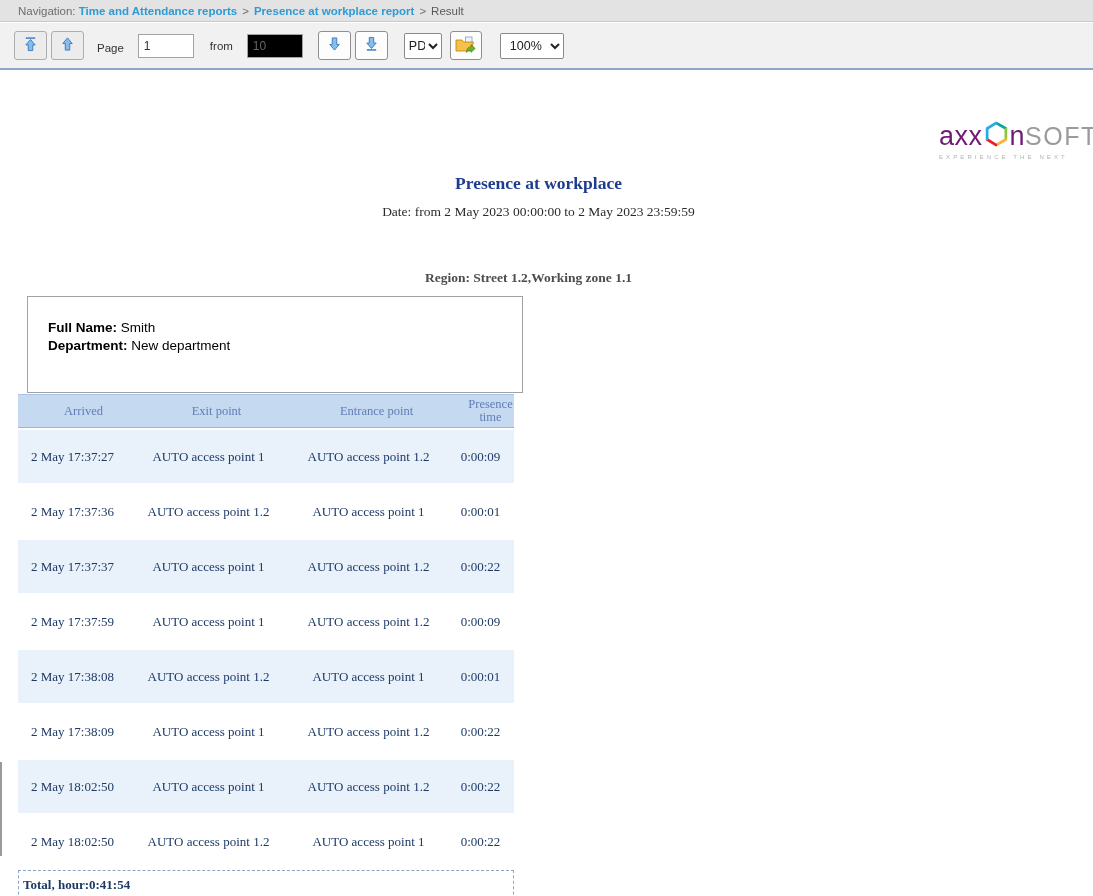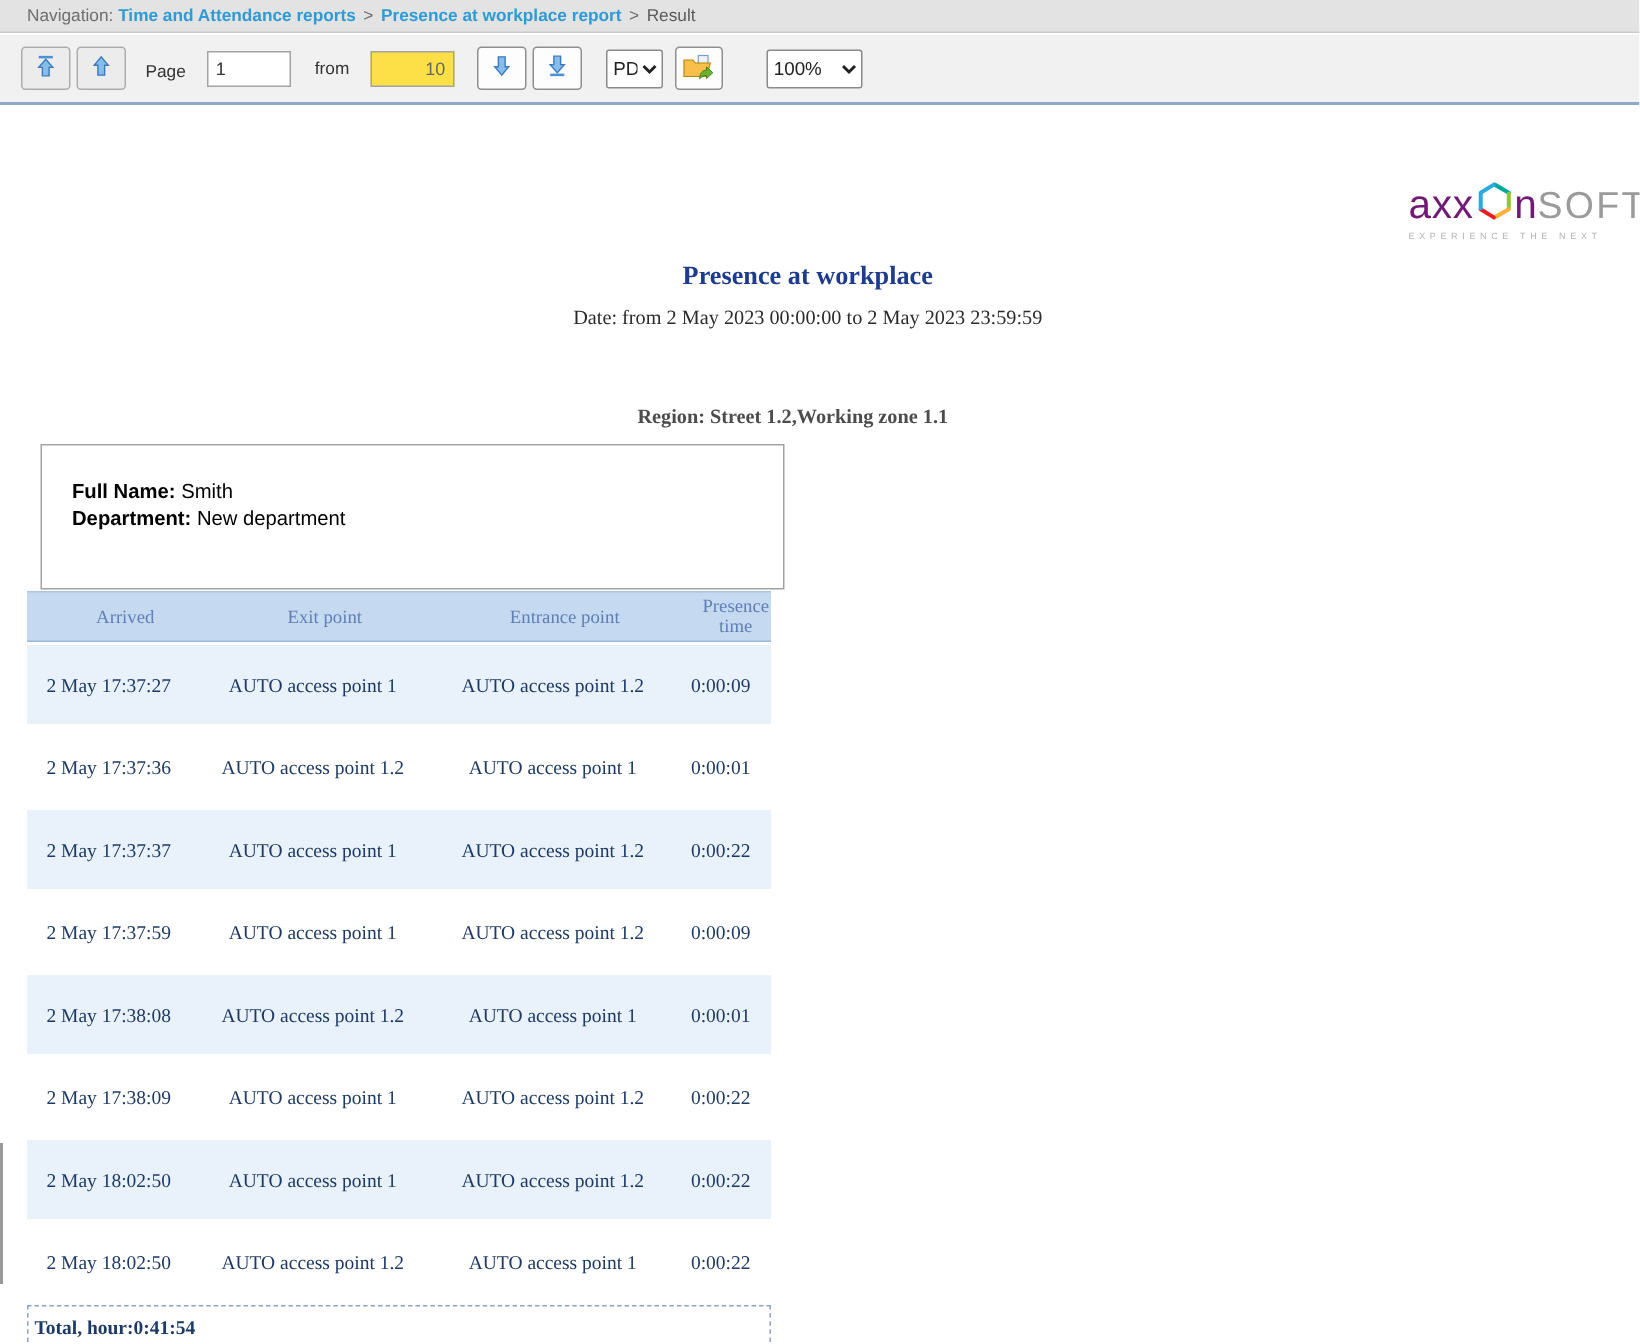--- a/index.html
+++ b/index.html
@@ -32,28 +32,28 @@
     margin-right:4px; padding:0; cursor:pointer;
   }
   .tbtn.disabled { background:#ececec; border-color:#adadad; }
   .tlabel { font-size:11.5px; color:#333; }
   .lbl-page { margin:4px 14px 0 9px; }
   .lbl-from { margin:0 14px 0 16px; }
   .tinput {
     width:56px; height:24px; border:1px solid #a3a3a3; font-size:12px;
     padding:0 5px; color:#333; background:#fff; font-family:"Liberation Sans",sans-serif;
   }
-  .tinput.ro { background:#fde047; color:#666;text-align:right; }
+  .tinput.ro { background:#000000; color:#666; }
   .grp-next { margin-left:15px; }
   select {
     height:26px; border:1px solid #8a8a8a; background:#fff; color:#222;
     font-size:12.5px; font-family:"Liberation Sans",sans-serif; border-radius:2px;
   }
   .format-select { width:38px; margin-left:12px; }
-  .zoom-select { width:64px; margin-left:25px; }
+  .zoom-select { width:64px; margin-left:14px;text-align:center; }
   .export-btn { margin-left:8px; width:32px; }
 
   
   .report-text { font-family:"Liberation Serif", serif; }
 
   .logo { position:absolute; top:121px; right:2px; width:152px; }
   .logo-line { display:flex; align-items:center; }
   .logo-ax { font-size:27px; line-height:27px; font-weight:400; color:#701a75; letter-spacing:0.5px; }
   .logo-soft { font-size:25px; line-height:26px; color:#9b9b9b; letter-spacing:1.5px; font-weight:normal; }
   .logo-tag { font-size:6px; letter-spacing:3.1px; color:#b3b3b3; margin-top:3px; white-space:nowrap; }

